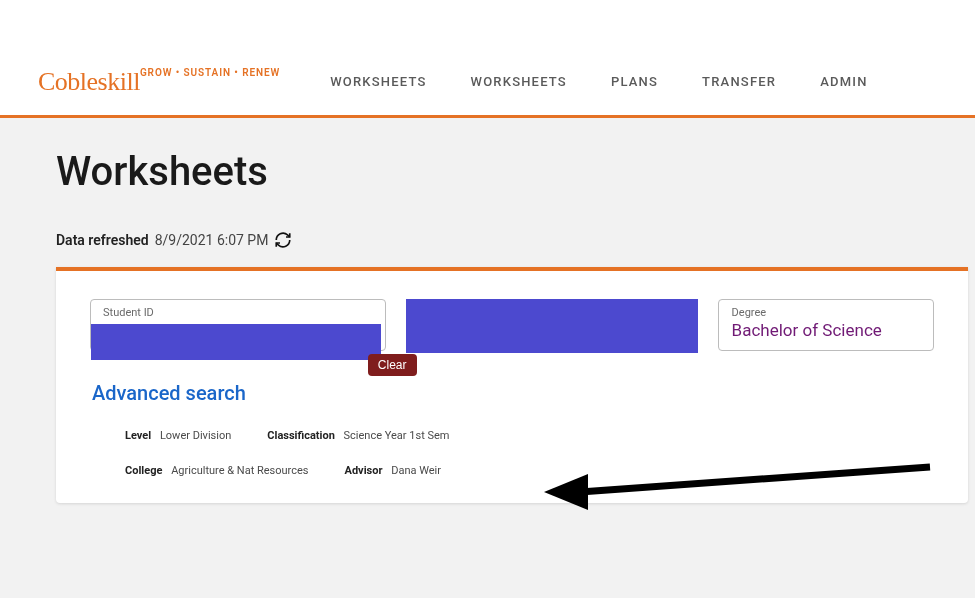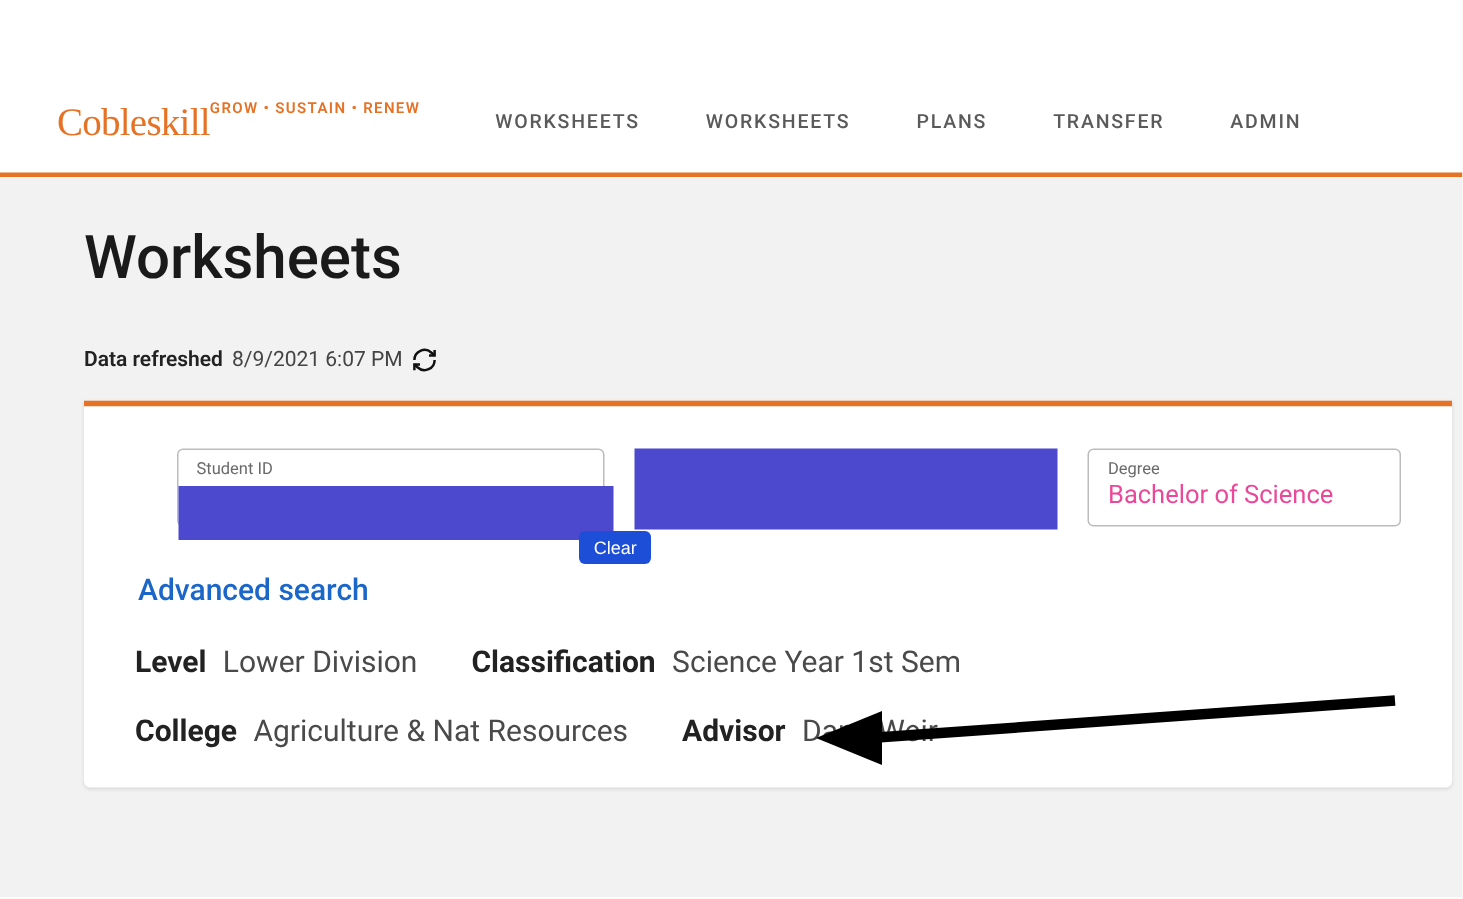--- a/index.html
+++ b/index.html
@@ -84,63 +84,64 @@
       align-items: flex-start;
       margin-bottom: 12px;
     }
     .field-box {
       border: 1px solid #bcbcbc;
       border-radius: 4px;
       padding: 6px 12px 8px 12px;
       position: relative;
       background: #fff;
     }
-    .field-box.student-id { width: 312px; height: 52px; margin-left: 28px; }
+    .field-box.student-id { width: 312px; height: 52px; }
     .field-box.degree { width: 228px; height: 52px; padding-left: 13px; }
     .field-label {
       font-size: 11px;
       color: #6a6a6a;
       margin-bottom: 1px;
     }
     .field-value {
       font-size: 17px;
-      color: #ec4899;
+      color: #701a75;
     }
     .redacted-blue {
       background: #4c49cf;
       height: 36px;
     }
     .redacted-student { position:absolute; left:0; top:24px; width:290px; }
     .redacted-middle { width: 310px; height: 54px; }
     .clear-btn {
       position: absolute;
       right: -32px;
       bottom: -26px;
-      background: #1d4ed8;
+      background: #7f1d1d;
       color: #fff;
       font-size: 12px;
       padding: 4px 10px;
       border-radius: 4px;
       border: none;
       cursor: pointer;
     }
     .adv-search {
       color: #1a66c9;
       font-size: 20px;
       font-weight: 500;
       cursor: pointer;
       margin: 16px 0 24px 2px;
       display: inline-block;
     }
     .info-grid {
       display: flex;
       flex-wrap: wrap;
       row-gap: 11px;
-      font-size: 20px;
+      font-size: 11px;
       color: #222;
+      margin-left: 35px;
     }
     .info-item { margin-right: 36px; white-space: nowrap; }
     .info-label { font-weight: 700; margin-right: 6px; }
     .info-value { color: #4a4a4a; }
     .annotation-arrow {
       position: absolute;
       left: 540px;
       top: 452px;
       pointer-events: none;
     }

